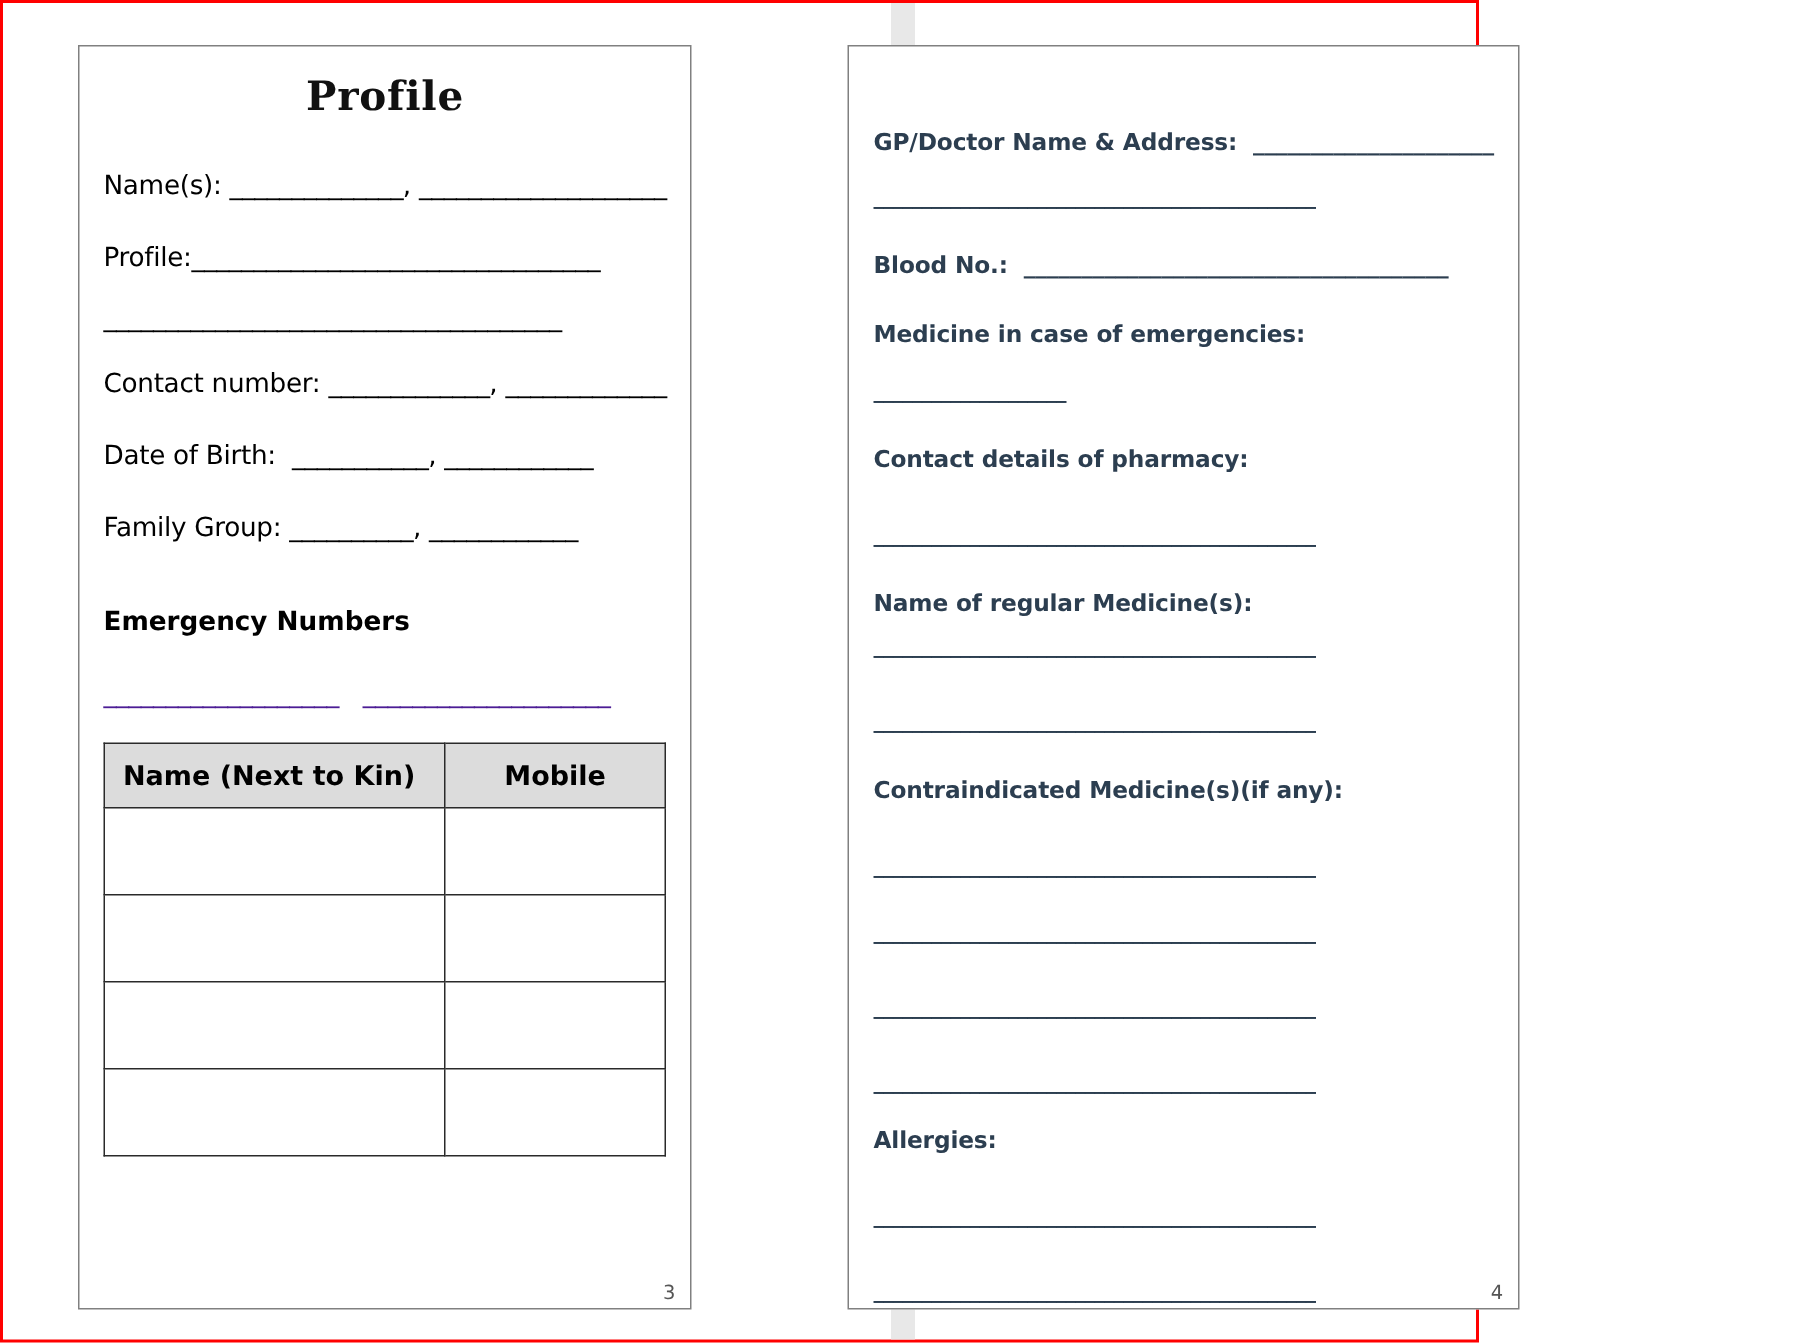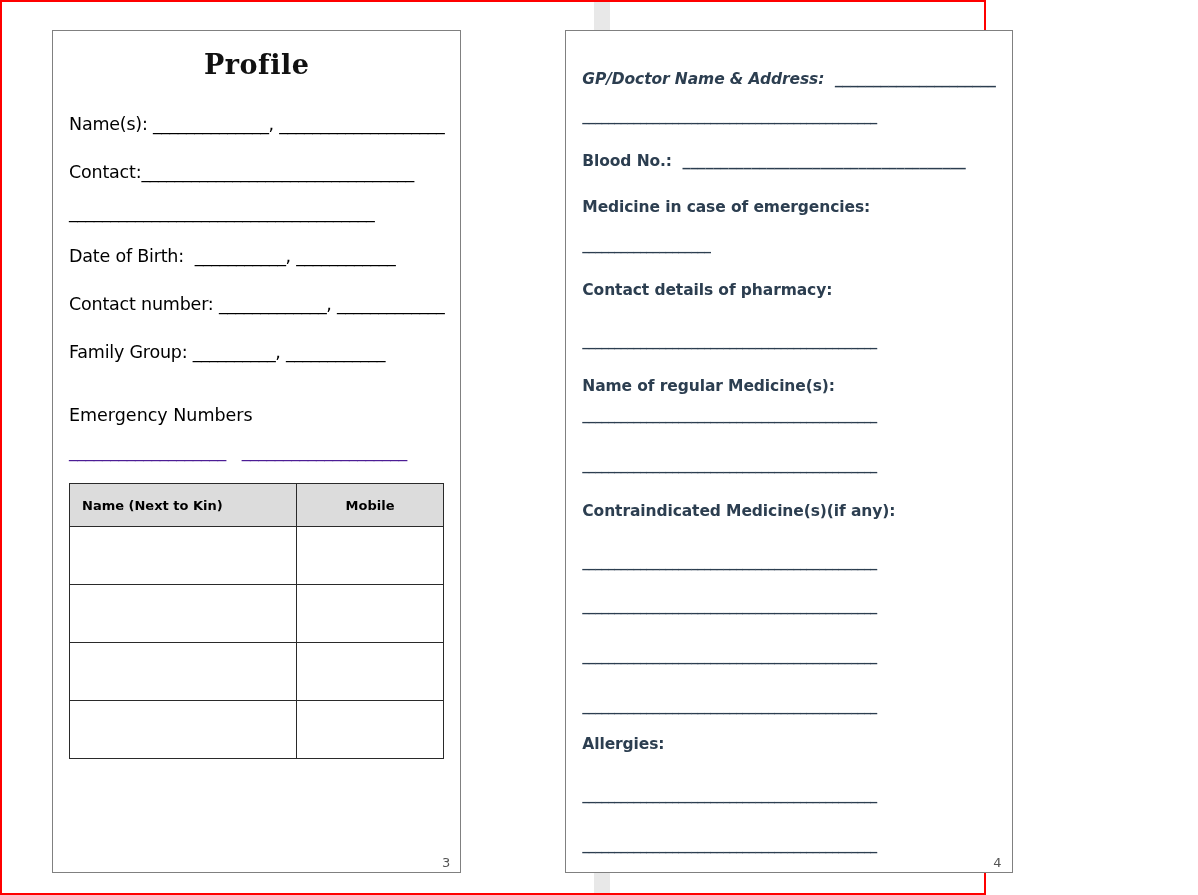--- a/index.html
+++ b/index.html
@@ -95,23 +95,23 @@
   .lfield-cont {
     font-size: 17.5px;
     color: #000000;
     margin: 0 0 24px 0;
     letter-spacing: -0.5px;
     white-space: nowrap;
   }
 
   .emg-heading {
     font-size: 17.5px;
-    font-weight: normal;
+    font-weight: bold;
     color: #000000;
-    margin: 42px 0 16px 0;
+    margin: 42px 0 28px 0;
   }
 
   .emg-rules {
     font-size: 17.5px;
     color: #4c1d95;
     letter-spacing: -0.5px;
     white-space: nowrap;
     margin: 0 0 22px 0;
   }
   .emg-gap { display: inline-block; width: 16px; }
@@ -121,21 +121,21 @@
     width: 100%;
     border-collapse: collapse;
     table-layout: fixed;
   }
   table.kin th, table.kin td {
     border: 1px solid #2a2a2a;
     padding: 0;
   }
   table.kin th {
     background: #dcdcdc;
-    font-size: 13px;
+    font-size: 18px;
     font-weight: bold;
     color: #000000;
     height: 42px;
     padding: 0 12px;
   }
   table.kin th.c-name { text-align: left; width: 62%; }
   table.kin th.c-mobile { text-align: center; width: 38%; }
   table.kin td { height: 57px; background: #ffffff; }
 
   
@@ -154,21 +154,21 @@
     color: #2c3e50;
     letter-spacing: -0.6px;
     white-space: nowrap;
     overflow: hidden;
     margin: 0 0 10px 0;
     line-height: 1.3;
   }
   .rgap-sm { height: 8px; }
   .rgap-md { height: 16px; }
   .rgap-lg { height: 22px; }
-  .r-top { margin-top: 22px; font-style: italic; }
+  .r-top { margin-top: 38px; }
 </style>
 </head>
 <body>
 
 <div id="viewport">
 
   <div id="gutter"></div>
 
   <div class="spread">
 
@@ -177,40 +177,40 @@
 
         <div class="profile-title">Profile</div>
 
         <div class="lfield">
           <span>Name(s):</span>
           <span class="rule">______________</span><span>,</span>
           <span class="rule">____________________</span>
         </div>
 
         <div class="lfield tight">
-          <span>Contact:</span><span class="rule">_________________________________</span>
+          <span>Profile:</span><span class="rule">_________________________________</span>
         </div>
 
         <div class="lfield-cont">
           <span>_____________________________________</span>
+        </div>
+
+        <div class="lfield">
+          <span>Contact number:</span>
+          <span class="rule">_____________</span><span>,</span>
+          <span class="rule">_____________</span>
         </div>
 
         <div class="lfield">
           <span>Date of Birth:</span>
           &nbsp;<span class="rule">___________</span><span>,</span>
           <span class="rule">____________</span>
         </div>
 
         <div class="lfield">
-          <span>Contact number:</span>
-          <span class="rule">_____________</span><span>,</span>
-          <span class="rule">_____________</span>
-        </div>
-
-        <div class="lfield">
           <span>Family Group:</span>
           <span class="rule">__________</span><span>,</span>
           <span class="rule">____________</span>
         </div>
 
         <div class="emg-heading">Emergency Numbers</div>
 
         <div class="emg-rules">
           <span>___________________</span><span class="emg-gap"></span><span>____________________</span>
         </div>

